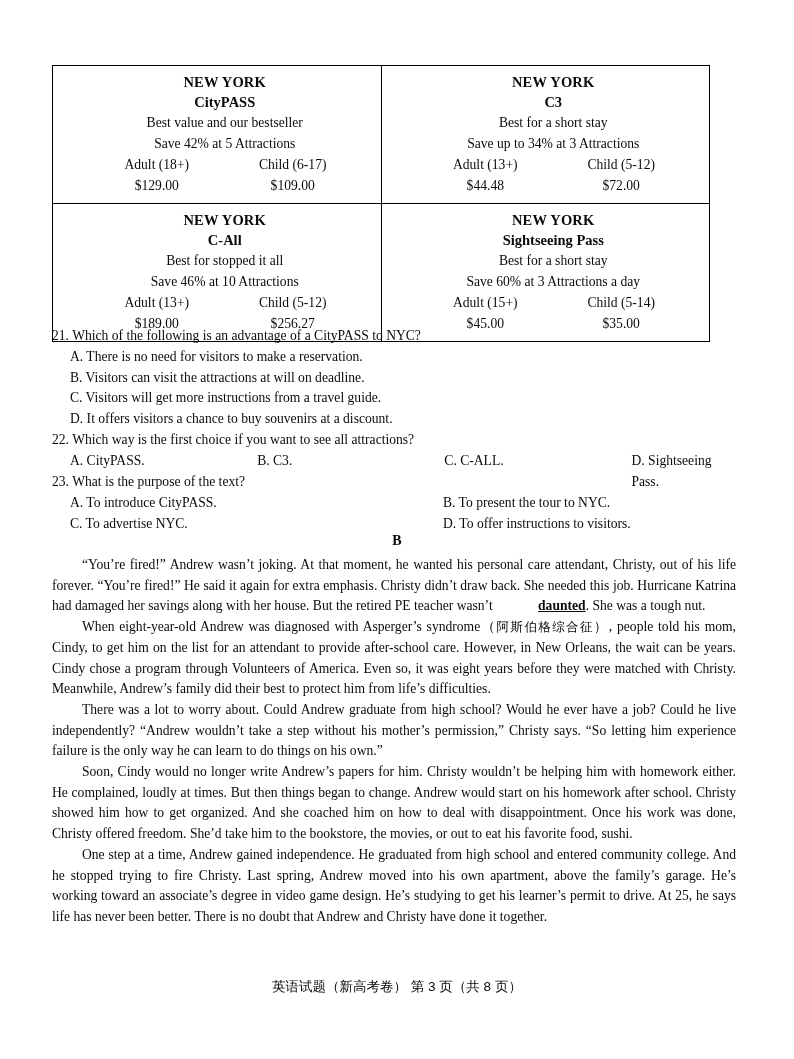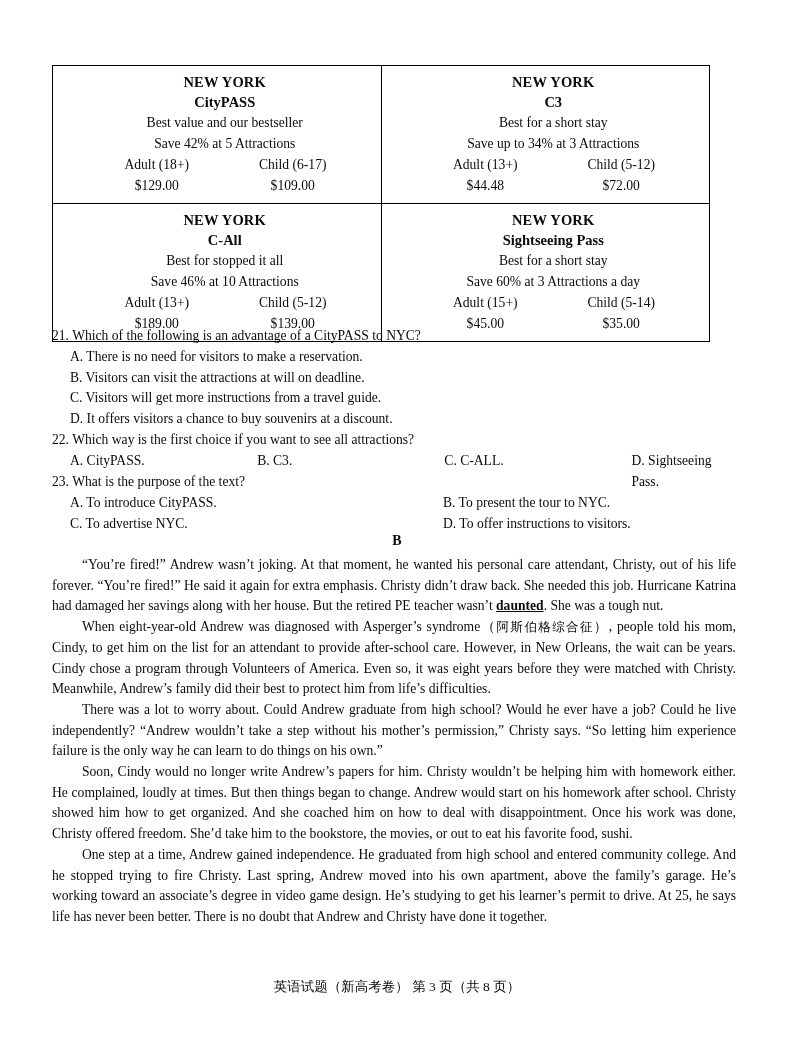--- a/index.html
+++ b/index.html
@@ -115,37 +115,38 @@
     text-align: justify;
     text-justify: inter-word;
     font-size: 13.6px;
     line-height: 20.7px;
     hyphens: none;
   }
   .passage p:last-child { text-align: justify; }
   b.daunted {
     font-weight: bold;
     text-decoration: underline;
+    margin-left: 42px;
   }
   .cjk {
     font-family: "DejaVu Sans", "Liberation Sans", sans-serif;
     font-size: 12.5px;
   }
 
   
   .footer {
     position: absolute;
     left: 0;
     top: 978px;
     width: 794px;
     text-align: center;
     font-size: 14px;
   }
   .footer .cjk-f {
-    font-family: Liberation Serif, serif;
+    font-family: Liberation Sans, sans-serif;
     font-size: 13.5px;
   }
 </style>
 </head>
 <body>
 
 <div class="page">
 
   <table class="pass-table">
     <tbody>
@@ -184,21 +185,21 @@
           <div class="pass-city">NEW YORK</div>
           <div class="pass-name">C-All</div>
           <div class="pass-tag">Best for stopped it all</div>
           <div class="pass-save">Save 46% at 10 Attractions</div>
           <div class="pass-agerow">
             <span>Adult (13+)</span>
             <span>Child (5-12)</span>
           </div>
           <div class="pass-pricerow">
             <span>$189.00</span>
-            <span>$139.00</span>
+            <span>$256.27</span>
           </div>
         </td>
         <td>
           <div class="pass-city">NEW YORK</div>
           <div class="pass-name">Sightseeing Pass</div>
           <div class="pass-tag">Best for a short stay</div>
           <div class="pass-save">Save 60% at 3 Attractions a day</div>
           <div class="pass-agerow">
             <span>Adult (15+)</span>
             <span>Child (5-14)</span>

